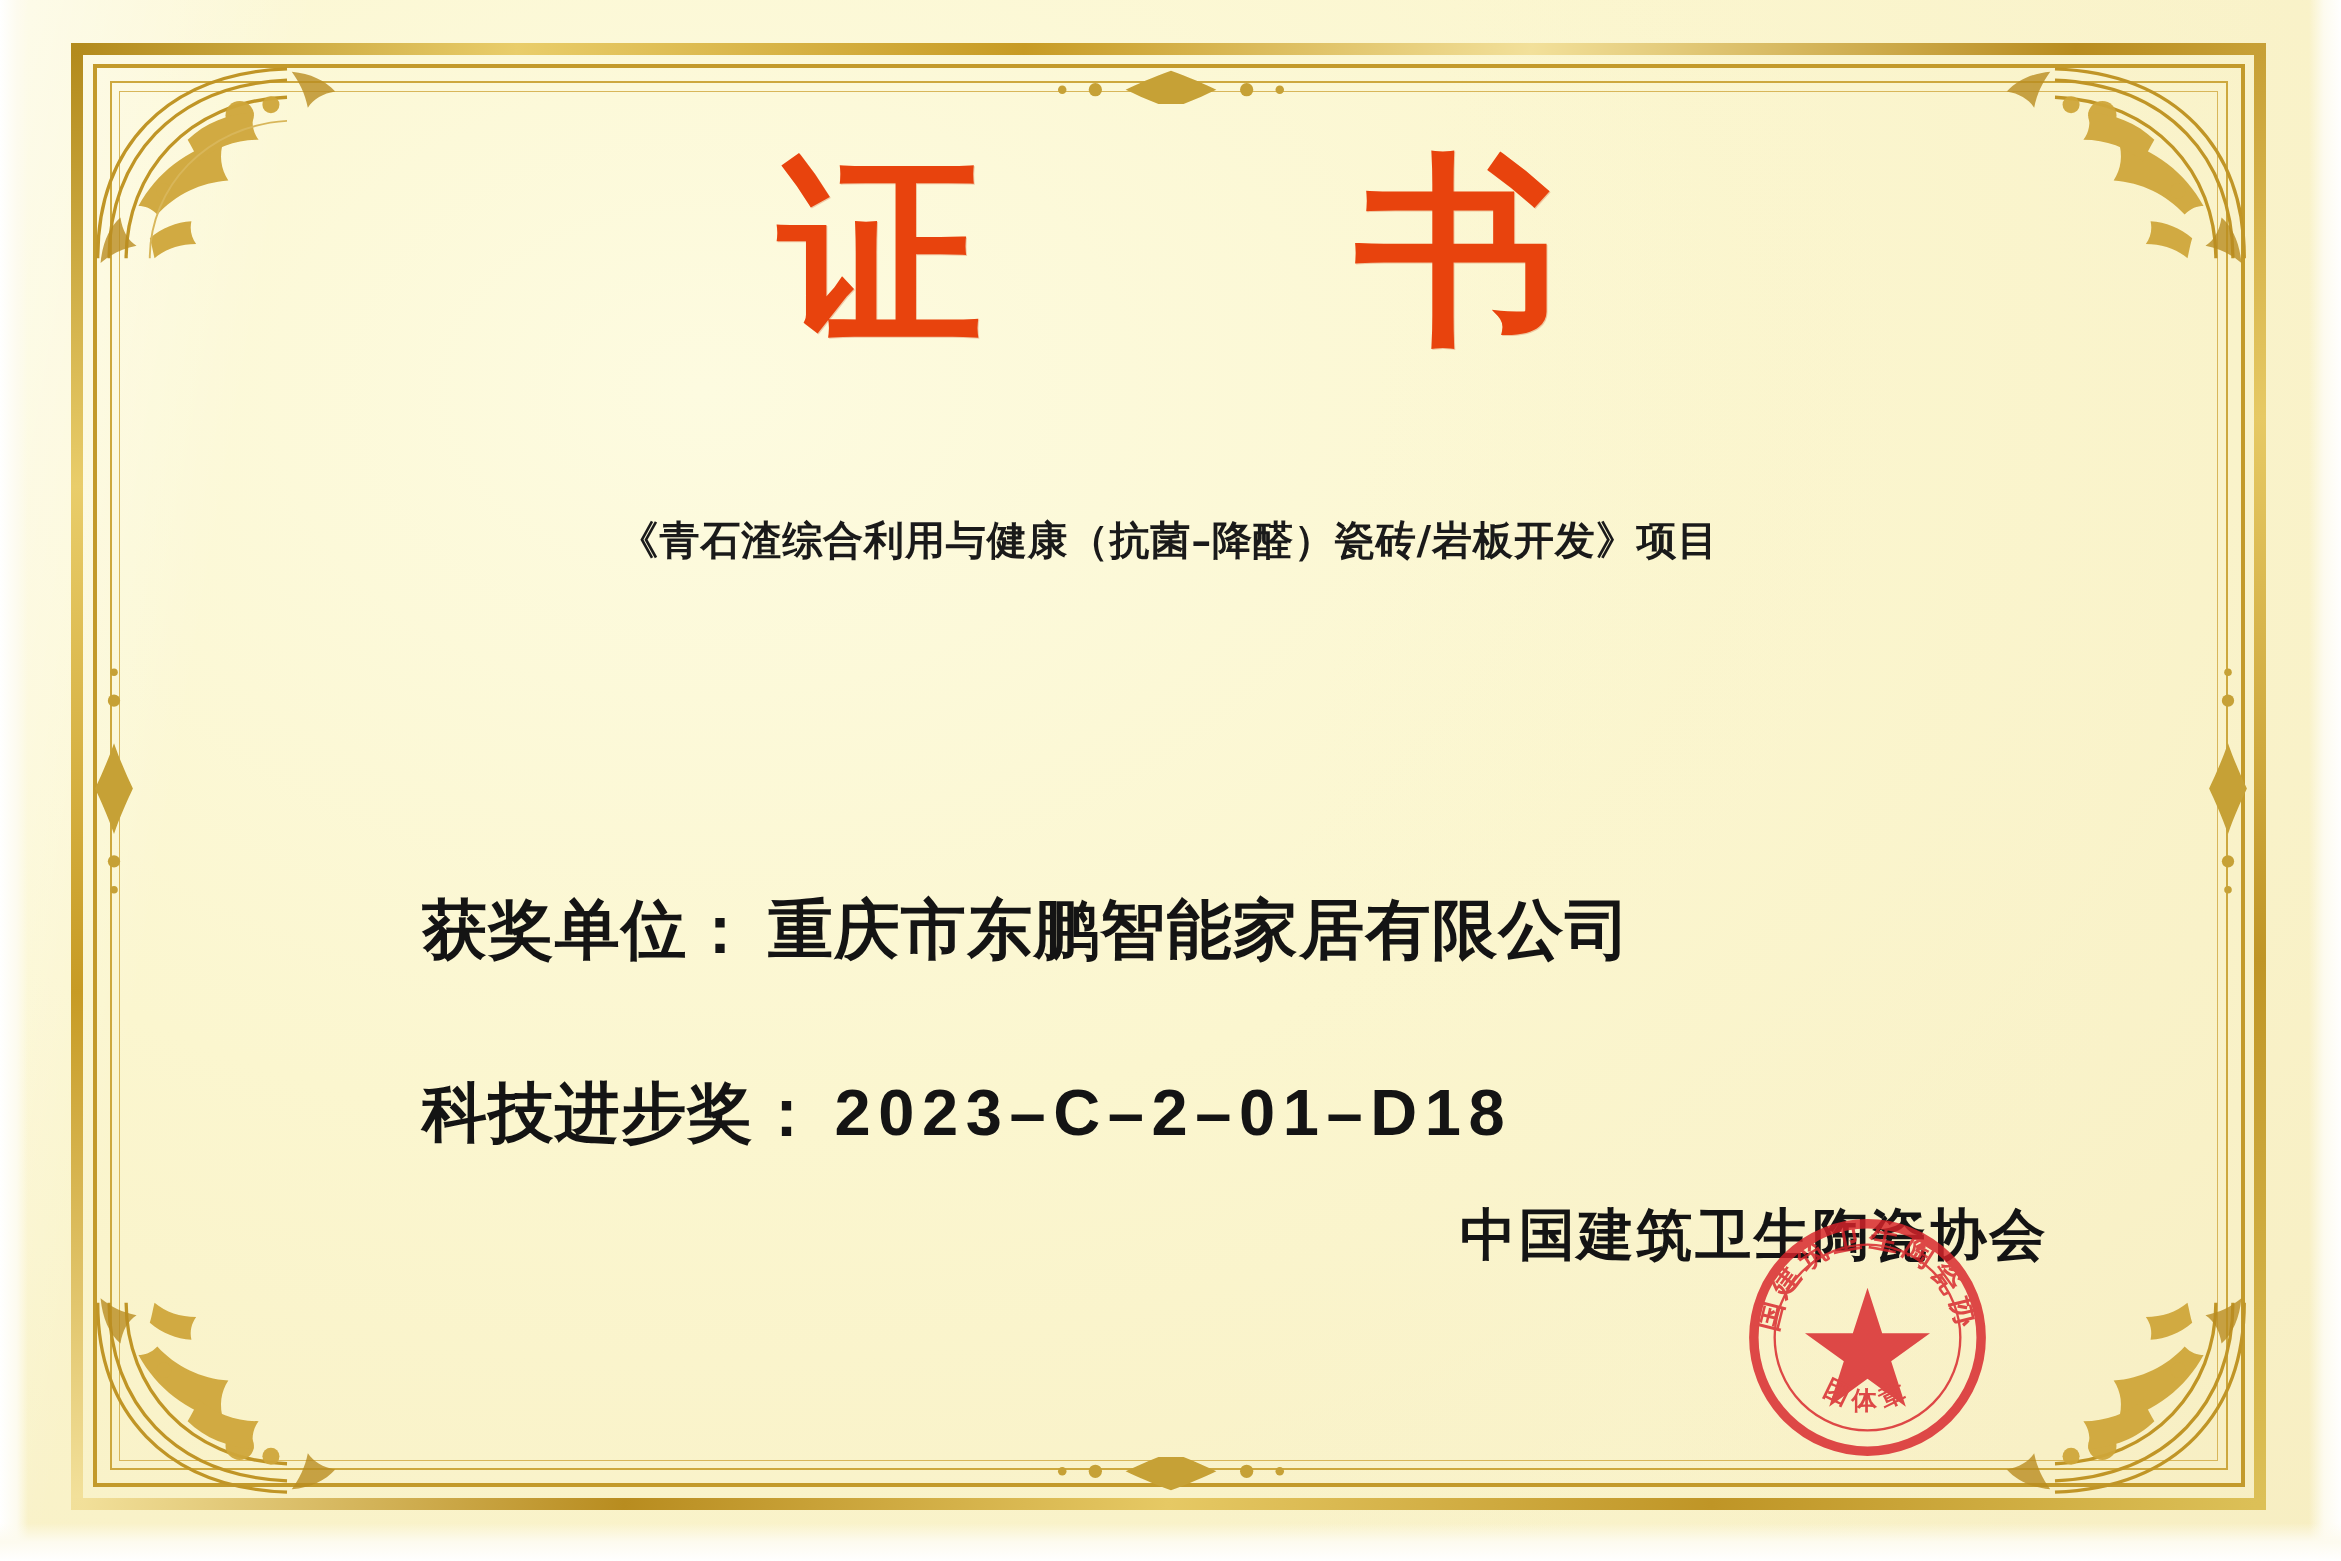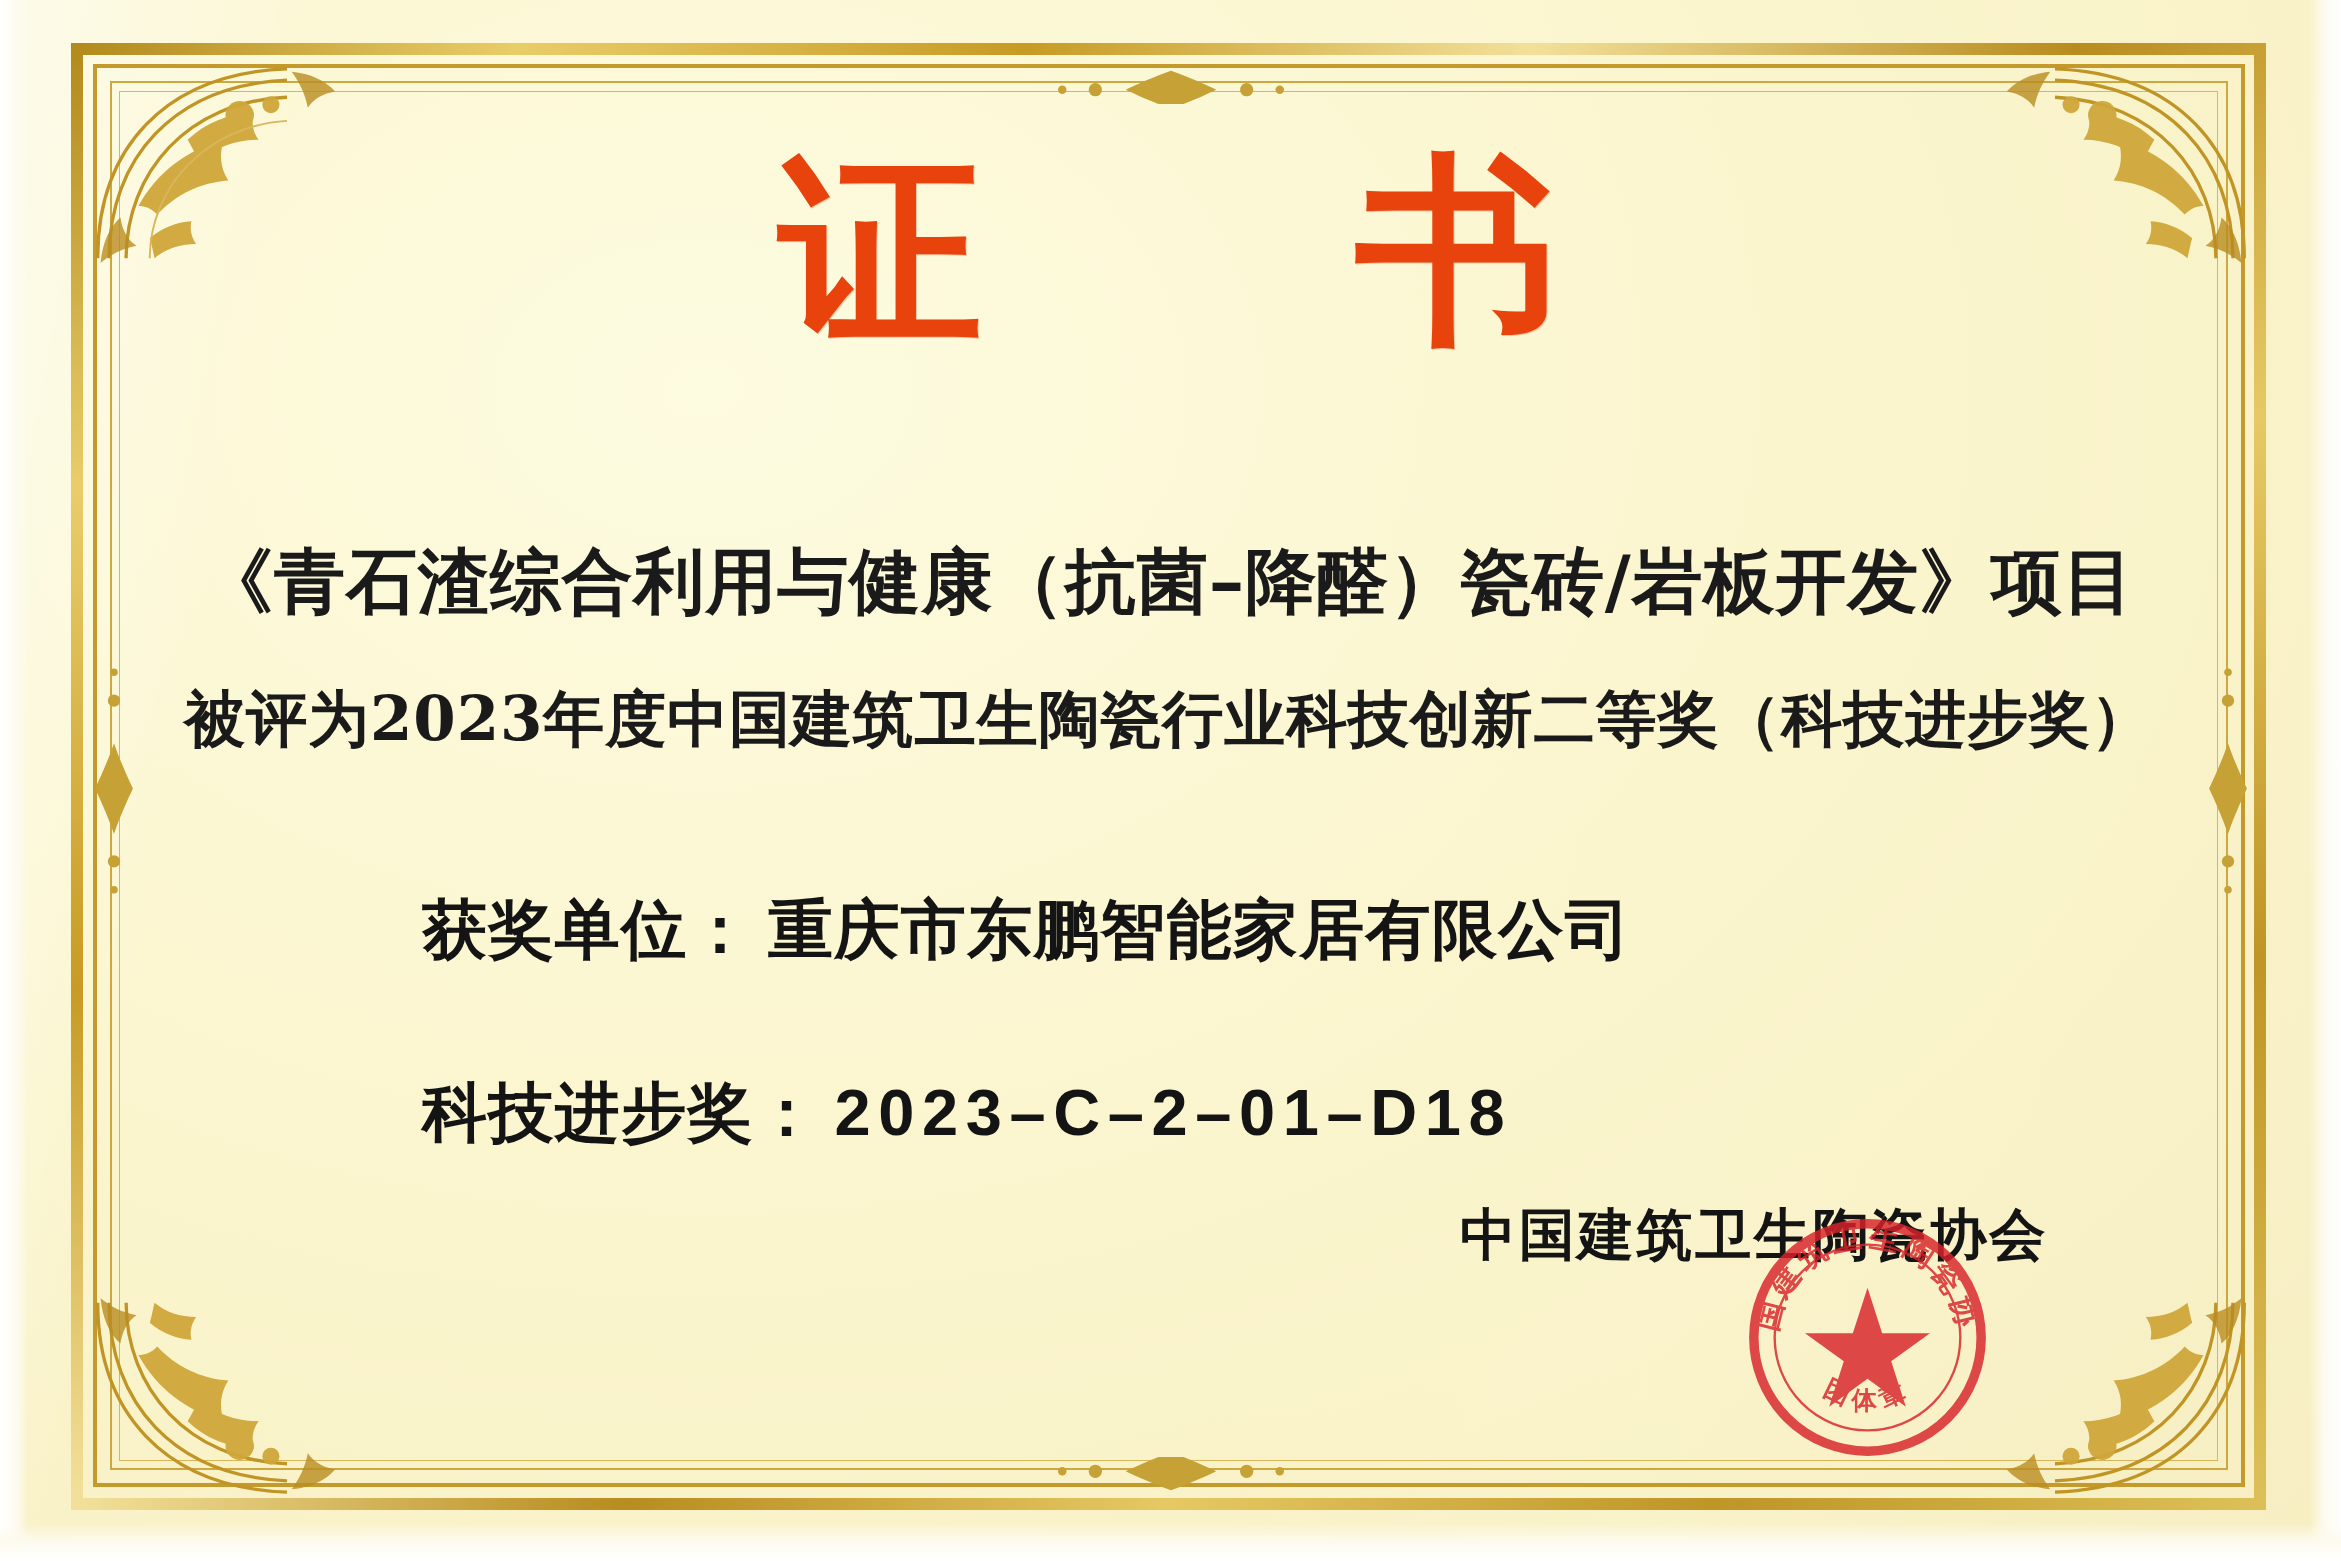--- a/index.html
+++ b/index.html
@@ -135,26 +135,25 @@
 
   .award-lines {
     position: absolute;
     left: 0; right: 0;
     top: 421px;
     text-align: center;
     color: #1a1a1a;
   }
   .award-line1 {
     font-family: "DejaVu Serif", "Liberation Serif", serif;
-    font-size: 71px;
+    font-size: 40px;
     font-weight: 700;
     letter-spacing: 0.9px;
     line-height: 1.4;
     white-space: nowrap;
-    margin-top: 20px;
   }
   .award-line2 {
     font-family: "DejaVu Serif", "Liberation Serif", serif;
     font-size: 61px;
     font-weight: 700;
     letter-spacing: 0.9px;
     line-height: 1.4;
     margin-top: 45px;
     white-space: nowrap;
   }
@@ -365,21 +364,20 @@
       </g>
     </svg>
   </div>
 
   <div class="content">
 
     <div class="cert-title">证　书</div>
 
     <div class="award-lines">
       <div class="award-line1">《青石渣综合利用与健康（抗菌–降醛）瓷砖/岩板开发》项目</div>
-      <div class="award-line2">被评为2023年度中国建筑卫生陶瓷行业科技创新二等奖（科技进步奖）</div>
     </div>
 
     <div class="fields">
       <div class="field-row">
         <span class="field-label">获奖单位：</span><span class="field-value">重庆市东鹏智能家居有限公司</span>
       </div>
       <div class="field-row">
         <span class="field-label">科技进步奖：</span><span class="field-value mono">2023–C–2–01–D18</span>
       </div>
     </div>

